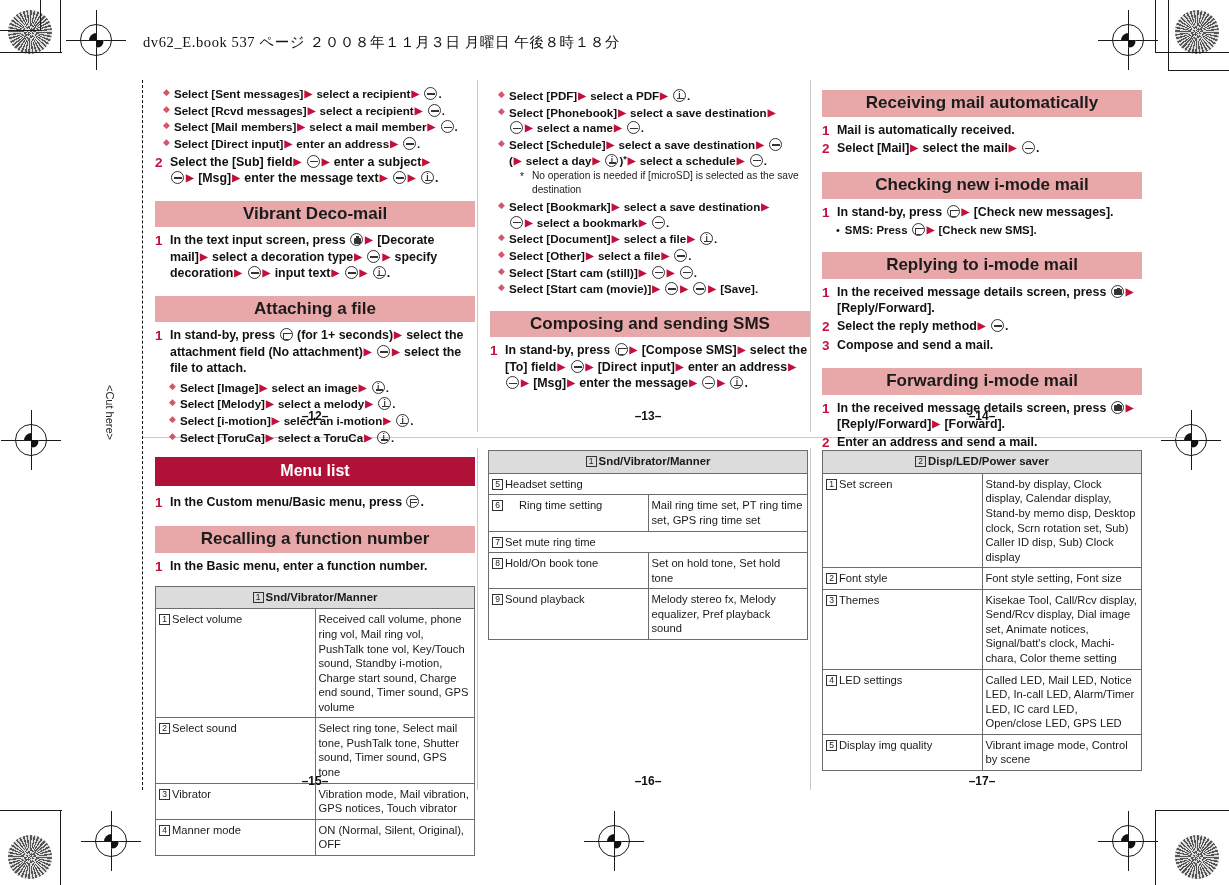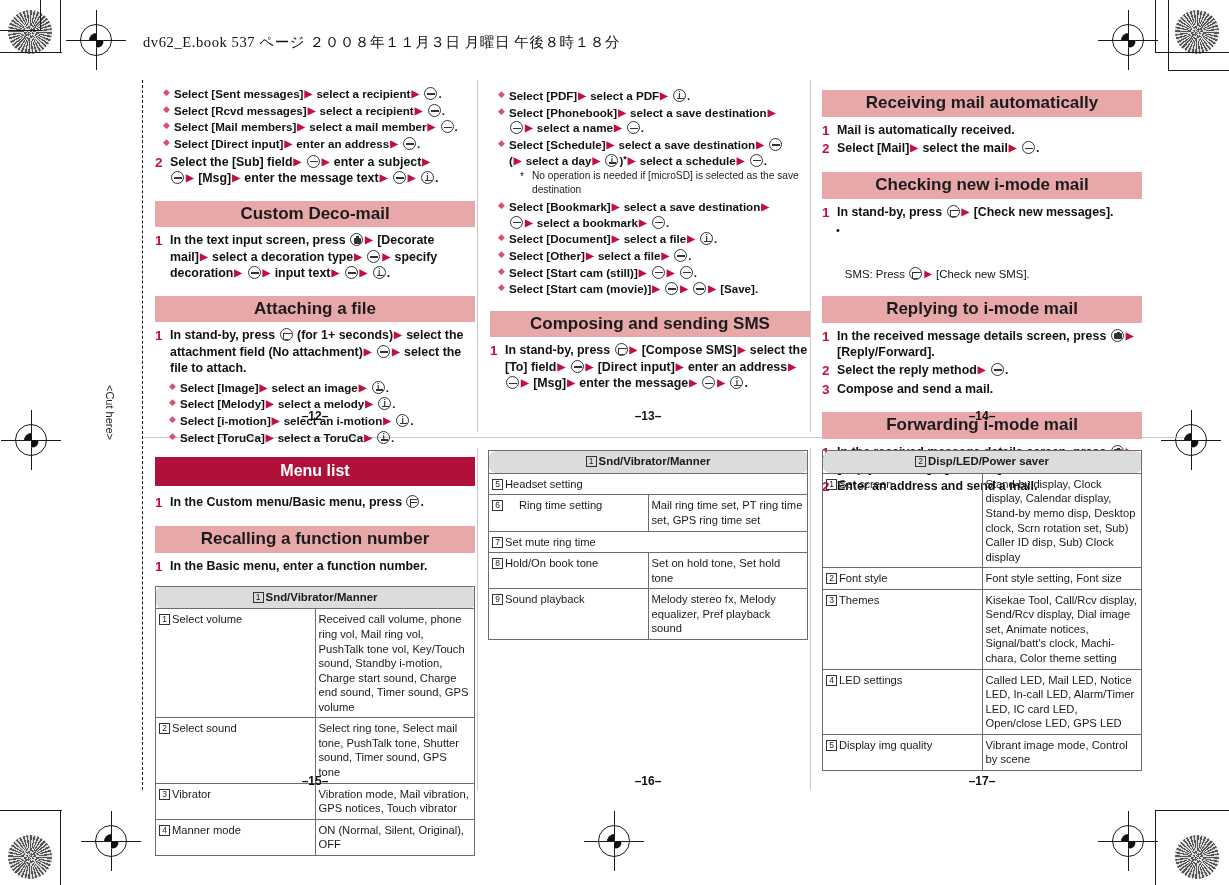--- a/index.html
+++ b/index.html
@@ -81,21 +81,21 @@
 
   .bullets { margin: 3px 0 0 14px; }
   .bullet { display: flex; align-items: flex-start; margin-bottom: 1px; }
   .bullet .dia {
     color: #d4566b; font-size: 9px; line-height: 1.55; margin-right: 4px; flex: 0 0 auto;
   }
   .bullet .btxt { font-size: 11.6px; font-weight: bold; color: #111; line-height: 1.35; }
 
   .sub-dot { display:flex; margin: 1px 0 0 14px; }
   .sub-dot .d { font-size: 11px; line-height:1.4; margin-right: 5px; }
-  .sub-dot .t { font-size: 11.4px; font-weight: normal; color:#111; line-height:1.38;margin-top:44px; }
+  .sub-dot .t { font-size: 11.4px; font-weight: bold; color:#111; line-height:1.38; }
 
   .note { display: flex; margin: 1px 0 2px 22px; }
   .note .ast { font-size: 10px; color:#111; width: 12px; flex:0 0 auto; line-height:1.5;}
   .note .ntxt { font-size: 10.2px; color: #222; line-height: 1.36; font-weight: normal; }
 
   
   .arw { color: #c2103c; font-size: 10px; vertical-align: 1px; padding: 0 1px; }
   .key {
     display: inline-block; vertical-align: -2px;
     width: 13px; height: 13px; line-height: 11px; text-align: center;
@@ -124,21 +124,20 @@
     border-collapse: collapse; width: 100%; margin-top: 10px;
     font-size: 11.2px; color: #1a1a1a; table-layout: fixed;
   }
   table.menu-tbl th, table.menu-tbl td {
     border: 1px solid #6c6c6c; padding: 3px 4px 3px 3px;
     vertical-align: top; line-height: 1.3;
   }
   table.menu-tbl th {
     background: #dcdcdc; text-align: center; font-weight: bold; font-size: 11.4px;
     padding: 3px 2px 4px;
-    border-radius: 7px;
   }
   td.label-cell { width: 101px; }
   td.label-cell.wide { width: 107px; }
   .numbox {
     display: inline-block; min-width: 11px; height: 11px; line-height: 9px;
     border: 1px solid #333; text-align: center; font-size: 8.5px;
     margin-right: 2px; vertical-align: 1px; padding: 0 1px; font-weight: normal;
     font-family: "Liberation Sans", sans-serif;
   }
   th .numbox { vertical-align: 1px; }
@@ -243,21 +242,21 @@
       <span class="dia">◆</span>
       <span class="btxt">Select [Direct input]<span class="arw">▶</span> enter an address<span class="arw">▶</span> <span class="key k-center"></span>.</span>
     </div>
   </div>
 
   <div class="step" style="margin-top:2px;">
     <span class="step-num">2</span>
     <span class="step-body">Select the [Sub] field<span class="arw">▶</span> <span class="key k-center"></span><span class="arw">▶</span> enter a subject<span class="arw">▶</span><br><span class="key k-center"></span><span class="arw">▶</span> [Msg]<span class="arw">▶</span> enter the message text<span class="arw">▶</span> <span class="key k-center"></span><span class="arw">▶</span> <span class="key k-i">i</span>.</span>
   </div>
 
-  <div class="sec-bar">Custom Deco-mail</div>
+  <div class="sec-bar">Vibrant Deco-mail</div>
 
   <div class="step">
     <span class="step-num">1</span>
     <span class="step-body">In the text input screen, press <span class="key k-cam"></span><span class="arw">▶</span> [Decorate mail]<span class="arw">▶</span> select a decoration type<span class="arw">▶</span> <span class="key k-center"></span><span class="arw">▶</span> specify decoration<span class="arw">▶</span> <span class="key k-center"></span><span class="arw">▶</span> input text<span class="arw">▶</span> <span class="key k-center"></span><span class="arw">▶</span> <span class="key k-i">i</span>.</span>
   </div>
 
   <div class="sec-bar">Attaching a file</div>
 
   <div class="step">
     <span class="step-num">1</span>

